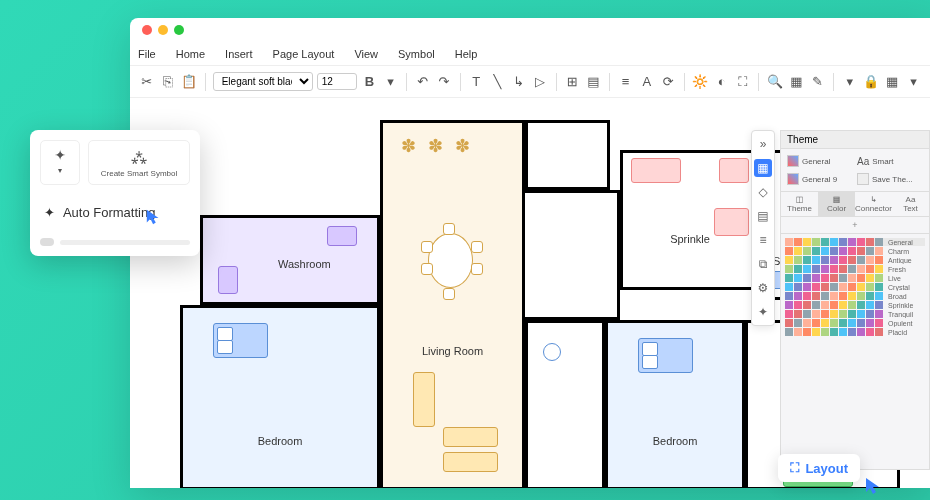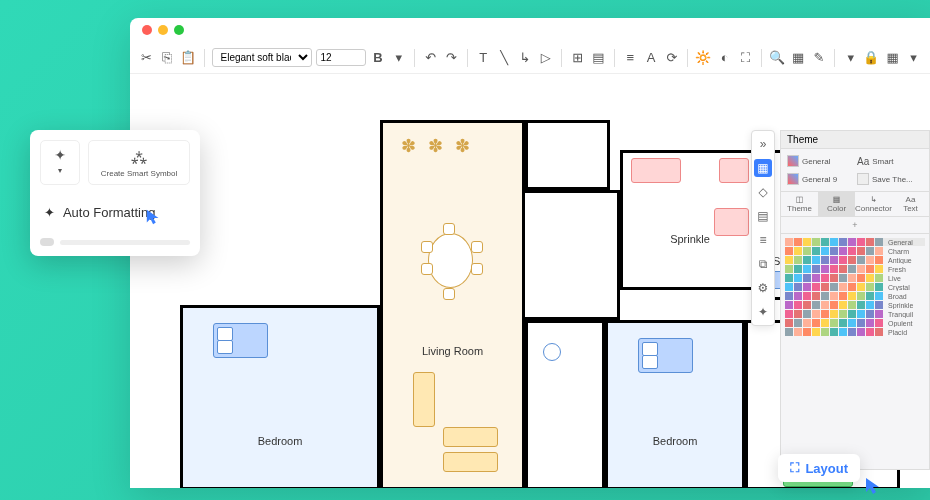--- a/index.html
+++ b/index.html
@@ -6,21 +6,21 @@
 body{width:930px;height:500px;background:linear-gradient(135deg,#30d9b7,#2dc9a8);overflow:hidden;position:relative}
 .app-window{position:absolute;left:130px;top:18px;width:800px;height:470px;background:#fff;border-radius:8px 0 0 0;box-shadow:0 10px 40px rgba(0,0,0,.15);overflow:hidden}
 .titlebar{height:24px;display:flex;align-items:center;padding:0 12px;gap:6px}
 .dot{width:10px;height:10px;border-radius:50%}
 .dot.r{background:#ff5f57}.dot.y{background:#febc2e}.dot.g{background:#28c840}
 .menubar{height:24px;display:flex;align-items:center;padding:0 8px;gap:20px;font-size:11px;color:#333;border-bottom:1px solid #eee}
 .menubar span{cursor:pointer}
 .toolbar{height:32px;display:flex;align-items:center;padding:0 8px;gap:4px;border-bottom:1px solid #eee;font-size:11px}
 .toolbar .sep{width:1px;height:18px;background:#ddd;margin:0 3px}
 .toolbar select,.toolbar input{font-size:10px;border:1px solid #ccc;border-radius:3px;padding:2px 4px;background:#fff}
-.font-sel{width:100px}.size-sel{width:50px}
+.font-sel{width:100px}.size-sel{width:40px}
 .ico{width:18px;height:18px;display:flex;align-items:center;justify-content:center;color:#555;cursor:pointer;font-size:13px}
 .canvas{position:absolute;top:82px;left:0;right:0;bottom:0;background:#fff;overflow:hidden}
 .floor{position:absolute;left:70px;top:20px;width:600px;height:370px}
 .room{position:absolute;border:2px solid #000;font-size:11px;color:#333}
 .room-label{position:absolute;left:50%;transform:translateX(-50%);font-size:11px}
 
 .living{left:180px;top:0;width:145px;height:370px;background:#fdf5e6;border:3px solid #000}
 .living .room-label{bottom:130px}
 
 .void1{left:325px;top:0;width:85px;height:70px;background:#fff;border:3px solid #000}
@@ -95,20 +95,29 @@
 .focus-cursor{position:absolute;right:48px;bottom:6px}
 </style>
 </head>
 <body>
 
 <div class="app-window">
   <div class="titlebar">
     <div class="dot r"></div>
     <div class="dot y"></div>
     <div class="dot g"></div>
+  </div>
+  <div class="menubar">
+    <span>File</span>
+    <span>Home</span>
+    <span>Insert</span>
+    <span>Page Layout</span>
+    <span>View</span>
+    <span>Symbol</span>
+    <span>Help</span>
   </div>
   <div class="toolbar">
     <div class="ico">✂</div>
     <div class="ico">⎘</div>
     <div class="ico">📋</div>
     <div class="sep"></div>
     <select class="font-sel"><option>Elegant soft black</option></select>
     <input class="size-sel" value="12" style="">
     <div class="ico">
         <b>B</b>
@@ -168,20 +177,25 @@
         <div class="furn fridge" style="left:8px;top:5px"></div>
         <div class="furn fridge" style="right:8px;top:5px;width:30px"></div>
         <div class="furn stove" style="right:8px;top:55px"></div>
         <span class="room-label">Sprinkle</span>
       </div>
       <div class="room study">
         <div class="furn desk" style="right:5px;top:8px"></div>
         <div class="furn" style="left:8px;bottom:8px;width:18px;height:18px;border:1px solid #5a8fd6;border-radius:3px;background:#bcd6ff"></div>
         <span class="room-label">Study</span>
       </div>
+      <div class="room wash">
+        <div class="furn toilet" style="left:15px;bottom:8px"></div>
+        <div class="furn" style="right:20px;top:8px;width:30px;height:20px;background:#d8c8ff;border:1px solid #9878e0;border-radius:3px"></div>
+        <span class="room-label">Washroom</span>
+      </div>
       <div class="room bed1">
         <div class="furn bed" style="left:30px;top:15px"></div>
         <span class="room-label">Bedroom</span>
       </div>
       <div class="room hall">
         <div class="furn" style="left:15px;top:20px;width:18px;height:18px;border:1px solid #5a8fd6;border-radius:50%;background:#fff"></div>
       </div>
       <div class="room bed2">
         <div class="furn bed" style="left:30px;top:15px"></div>
         <span class="room-label">Bedroom</span>

